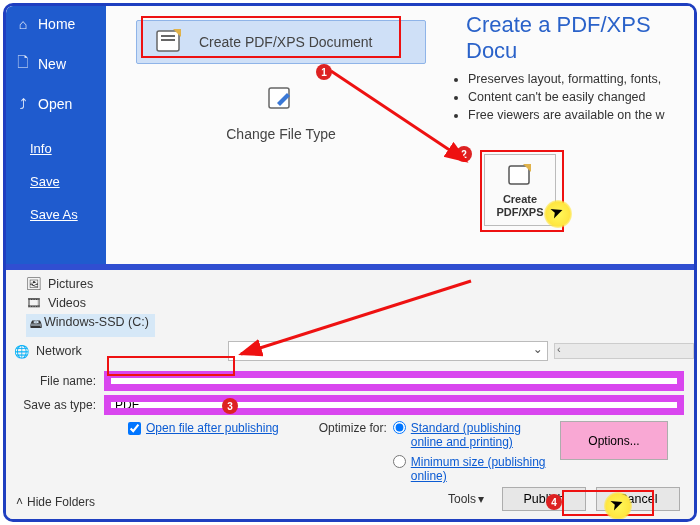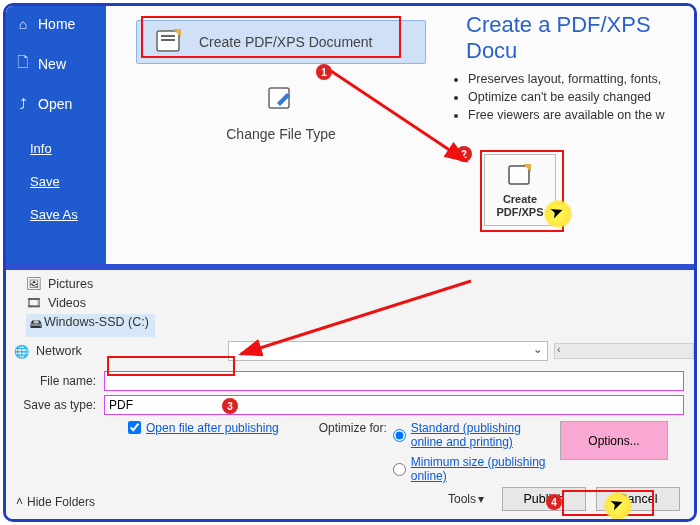--- a/index.html
+++ b/index.html
@@ -38,27 +38,27 @@
 
   .addr-row { display:flex; align-items:center; margin-top:2px; }
   .addr-drop { width:320px; height:20px; border:1px solid #bbb; background:#fff; margin-left:8px; position:relative; }
   .addr-drop::after { content:"⌄"; position:absolute; right:4px; top:0; font-size:12px; color:#555; }
   .scroll-strip { flex:1; height:16px; background:#e9e9e9; border:1px solid #ccc; margin-left:6px; position:relative; }
   .scroll-strip .lar { position:absolute; left:2px; top:-1px; font-size:11px; color:#666; }
 
   .form { margin-top:10px; }
   .form-row { display:flex; align-items:center; margin:4px 0; }
   .form-label { width:98px; text-align:right; padding-right:8px; font-size:12px; }
-  .text-input { flex:1; height:20px; border:1px solid #d946ef; background:#fff; padding:0 4px; font-size:12px; }
+  .text-input { flex:1; height:20px; border:7px solid #d946ef; background:#fff; padding:0 4px; font-size:12px; }
 
   .opts-row { display:flex; margin-top:6px; align-items:flex-start; }
-  .chk-wrap { margin-left: 110px; display:flex; align-items:flex-start; gap:5px; color:#0b5bd3; font-size:12px; text-decoration:underline;padding-left:12px; }
+  .chk-wrap { margin-left: 110px; display:flex; align-items:flex-end; gap:5px; color:#0b5bd3; font-size:12px; text-decoration:underline;padding-left:12px; }
   .opt-for { margin-left: 40px; font-size:12px; }
   .radio-col { margin-left:6px; }
-  .radio-item { display:flex; gap:5px; align-items:center; color:#0b5bd3; font-size:12px; margin-bottom:6px; text-decoration:underline; }
+  .radio-item { display:flex; gap:5px; align-items:flex-start; color:#0b5bd3; font-size:12px; margin-bottom:6px; text-decoration:underline; }
   .options-btn { margin-left:auto; margin-right:26px; height:39px; width:108px; border:1px solid #adadad; background:#f9a8d4; font-size:12px; }
 
   .button-row { position:absolute; bottom:8px; right:14px; display:flex; align-items:center; gap:10px; font-size:12px; }
   .tools { display:flex; align-items:flex-start; gap:2px; margin-right:8px; }
   .btn { height:24px; width:84px; border:1px solid #adadad; background:#e7e7e7; font-size:12.5px; }
   .btn.primary { position:relative; }
 
   .hide-folders { position:absolute; left:10px; bottom:10px; font-size:12px; display:flex; align-items:center; gap:4px; }
 
   
@@ -116,21 +116,21 @@
             </svg>
         </span>
         <span class="opt-label">Change File Type</span>
       </div>
     </div>
 
     <div class="right-info">
       <div class="info-title">Create a PDF/XPS Docu</div>
       <ul class="bullets">
         <li>Preserves layout, formatting, fonts,</li>
-        <li>Optimize can't be easily changed</li>
+        <li>Content can't be easily changed</li>
         <li>Free viewers are available on the w</li>
       </ul>
       <div class="create-btn">
         <svg width="30" height="26" style="margin:auto;display:block">
             <rect x="4" y="3" width="20" height="18" rx="2" fill="#fff" stroke="#555" stroke-width="1.5"></rect>
             <polygon points="18,1 26,1 26,9" fill="#e0b24a"></polygon>
           </svg>
         <div class="lbl">Create PDF/XPS</div>
       </div>
     </div>

